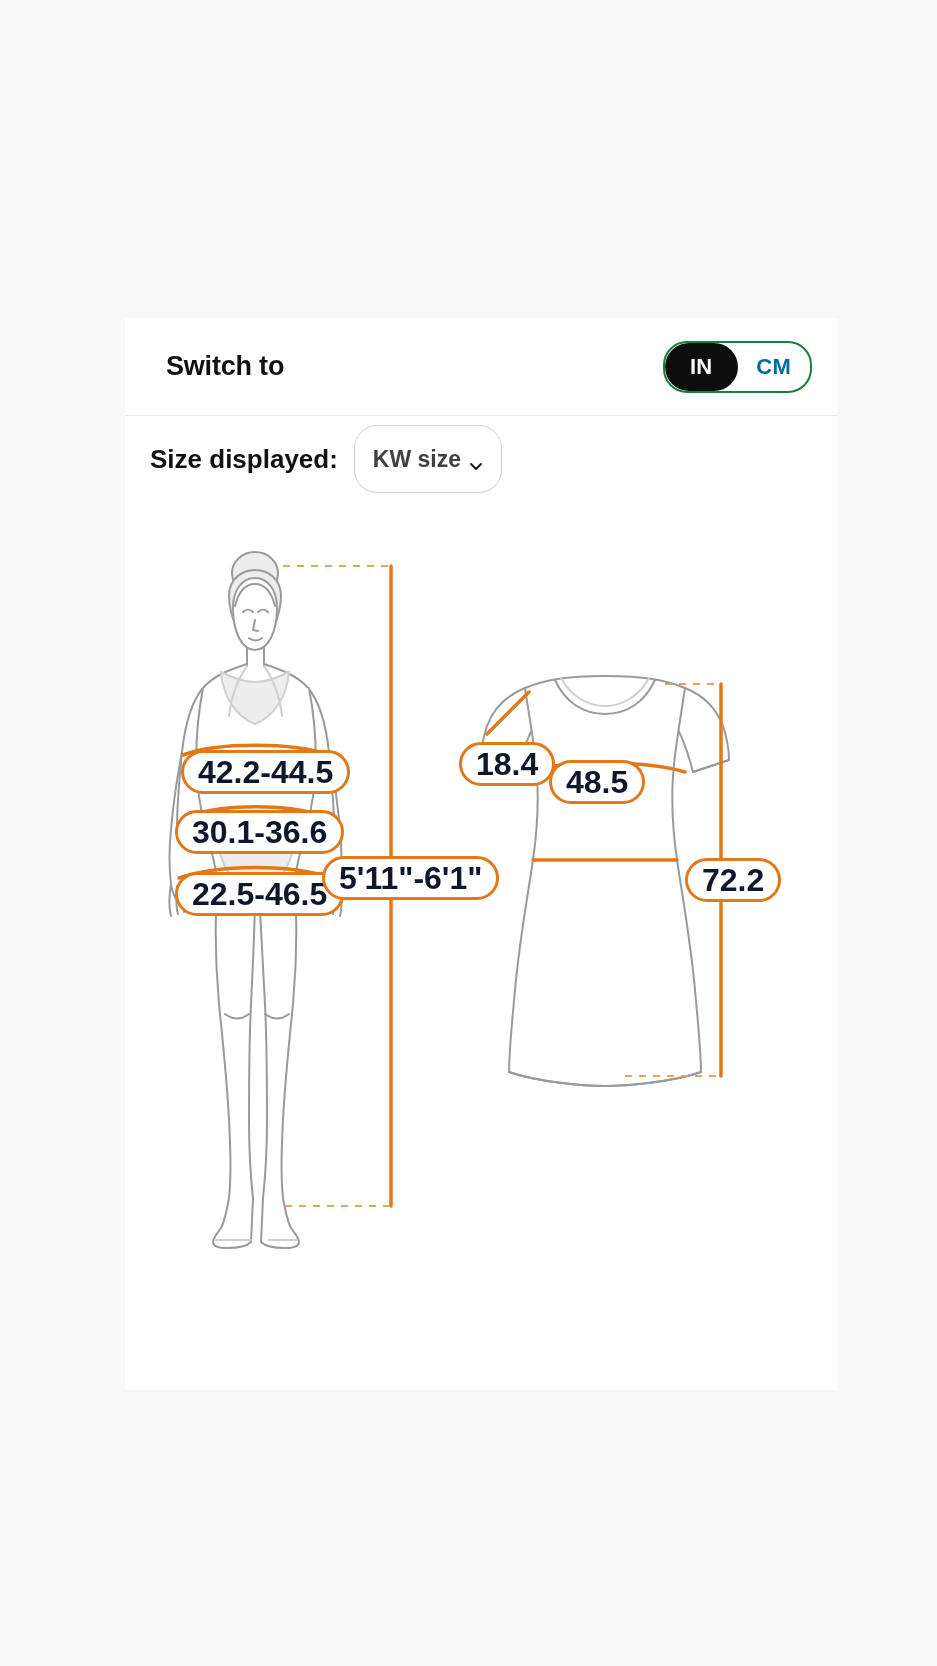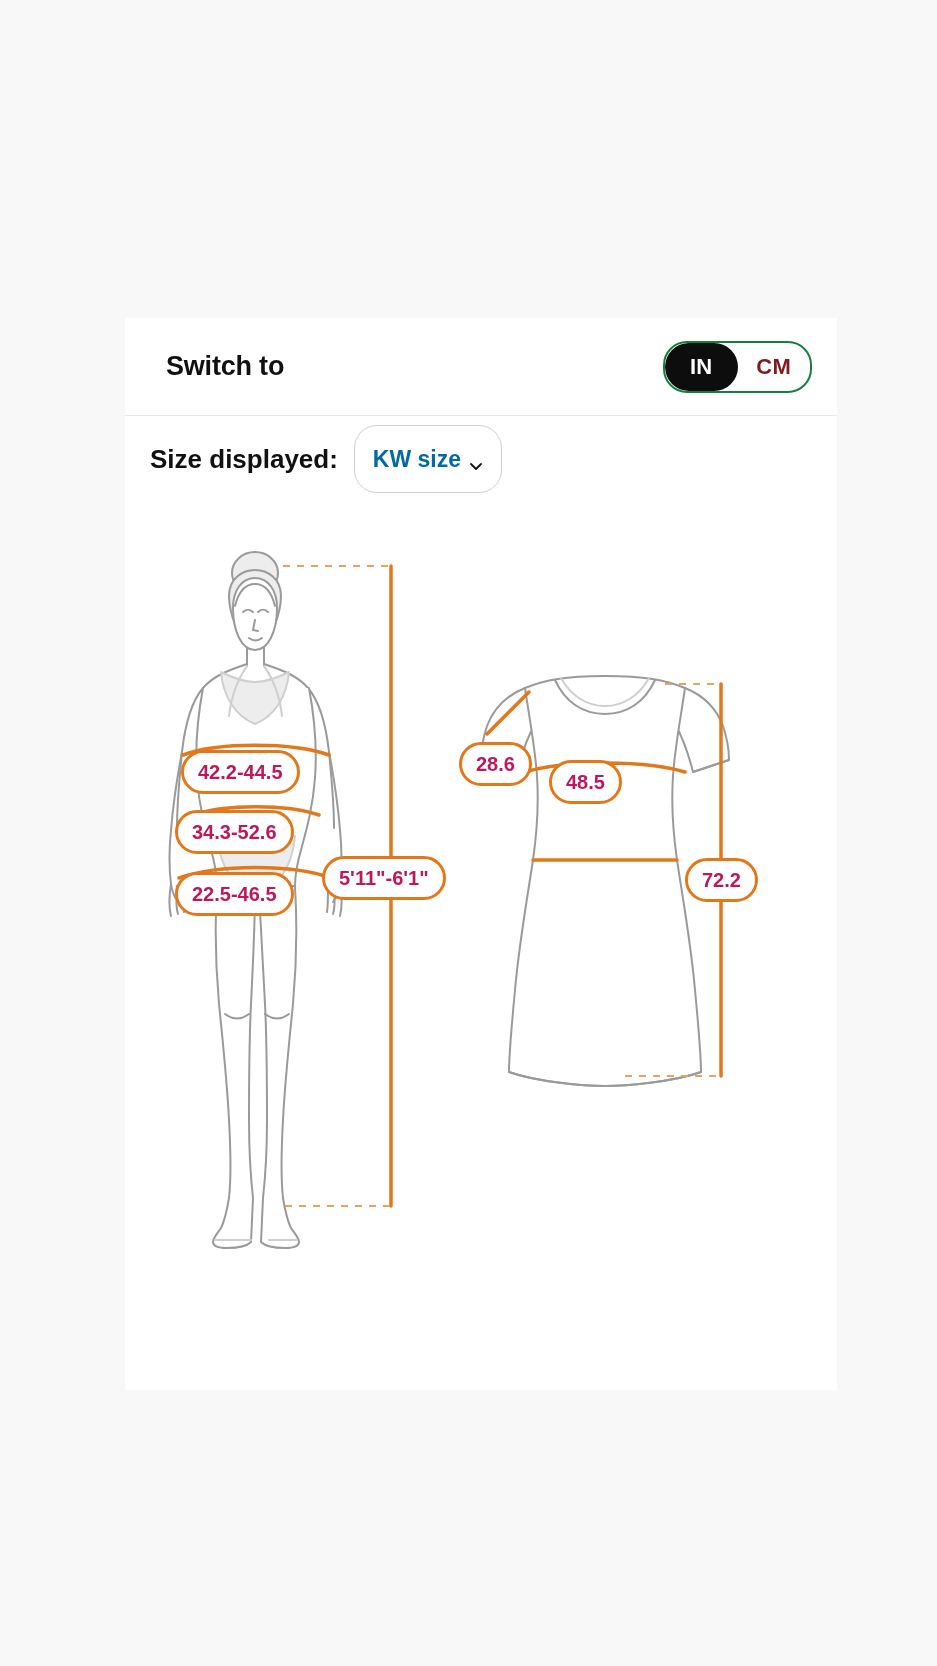--- a/index.html
+++ b/index.html
@@ -65,21 +65,21 @@
     border: 2px solid #15803d;
     overflow: hidden;
   }
   .unit-opt {
     flex: 1;
     display: flex;
     align-items: center;
     justify-content: center;
     font-size: 22px;
     font-weight: bold;
-    color: #7f1d1d;
+    color: #0369a1;
     letter-spacing: 0.3px;
     cursor: pointer;
   }
   .unit-opt.active {
     background: #0d0d0d;
     color: #ffffff;
     border-radius: 24px;
   }
 
   
@@ -104,21 +104,21 @@
     display: inline-flex;
     align-items: center;
     gap: 8px;
     height: 46px;
     padding: 10px 18px;
     border: 1px solid #cfcfcf;
     border-radius: 23px;
     background: #ffffff;
     font-size: 23px;
     font-weight: bold;
-    color: #0369a1;
+    color: #404040;
     cursor: pointer;
   }
   .chev {
     width: 14px;
     height: 14px;
     display: inline-block;
   }
 
   
   .diagram {
@@ -137,23 +137,23 @@
 
   
   .pill {
     position: absolute;
     display: flex;
     align-items: center;
     justify-content: center;
     background: #ffffff;
     border: 3px solid #e2781a;
     border-radius: 22px;
-    font-size: 20px;
-    font-weight: bold;
-    color: #be185d;
+    font-size: 32px;
+    font-weight: bold;
+    color: #0f172a;
     white-space: nowrap;
     padding: 0 14px;
     height: 44px;
     box-sizing: border-box;
     z-index: 10;
   }
 </style>
 </head>
 <body>
 
@@ -269,22 +269,22 @@
 
       <g stroke="#e2a45e" stroke-width="2" stroke-dasharray="7 7" fill="none">
         <path d="M158 46 L266 46"></path>
         <path d="M160 686 L266 686"></path>
         <path d="M540 164 L596 164"></path>
         <path d="M500 556 L596 556"></path>
       </g>
     </svg>
 
     <div class="pill" style="left:56px; top:230px;">42.2-44.5</div>
-    <div class="pill" style="left:50px; top:290px;">34.3-52.6</div>
+    <div class="pill" style="left:50px; top:290px;">30.1-36.6</div>
     <div class="pill" style="left:50px; top:352px;">22.5-46.5</div>
     <div class="pill" style="left:197px; top:336px;">5'11"-6'1"</div>
 
-    <div class="pill" style="left:334px; top:222px;">28.6</div>
+    <div class="pill" style="left:334px; top:222px;">18.4</div>
     <div class="pill" style="left:424px; top:240px;">48.5</div>
     <div class="pill" style="left:560px; top:338px;">72.2</div>
 
   </div>
 </div>
 
 </body></html>

